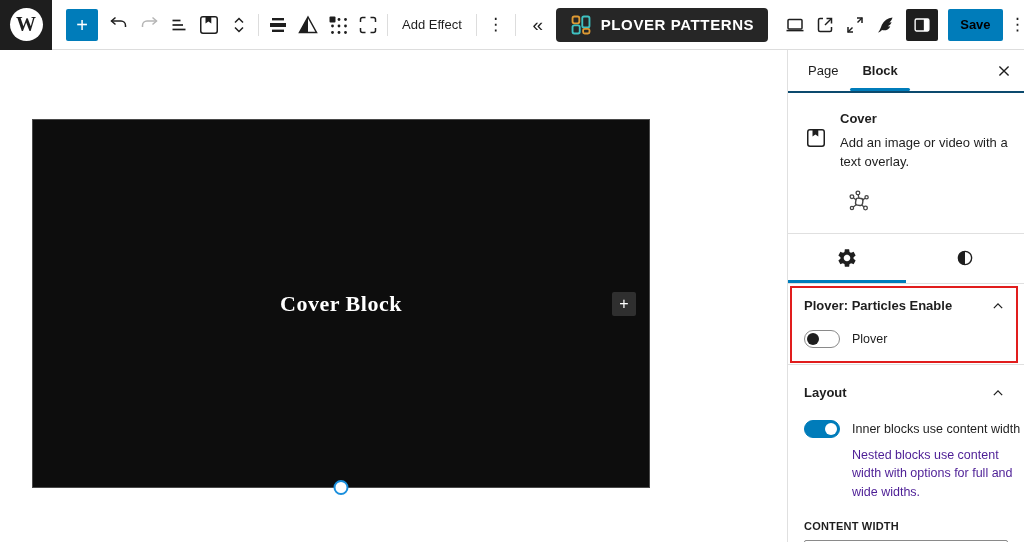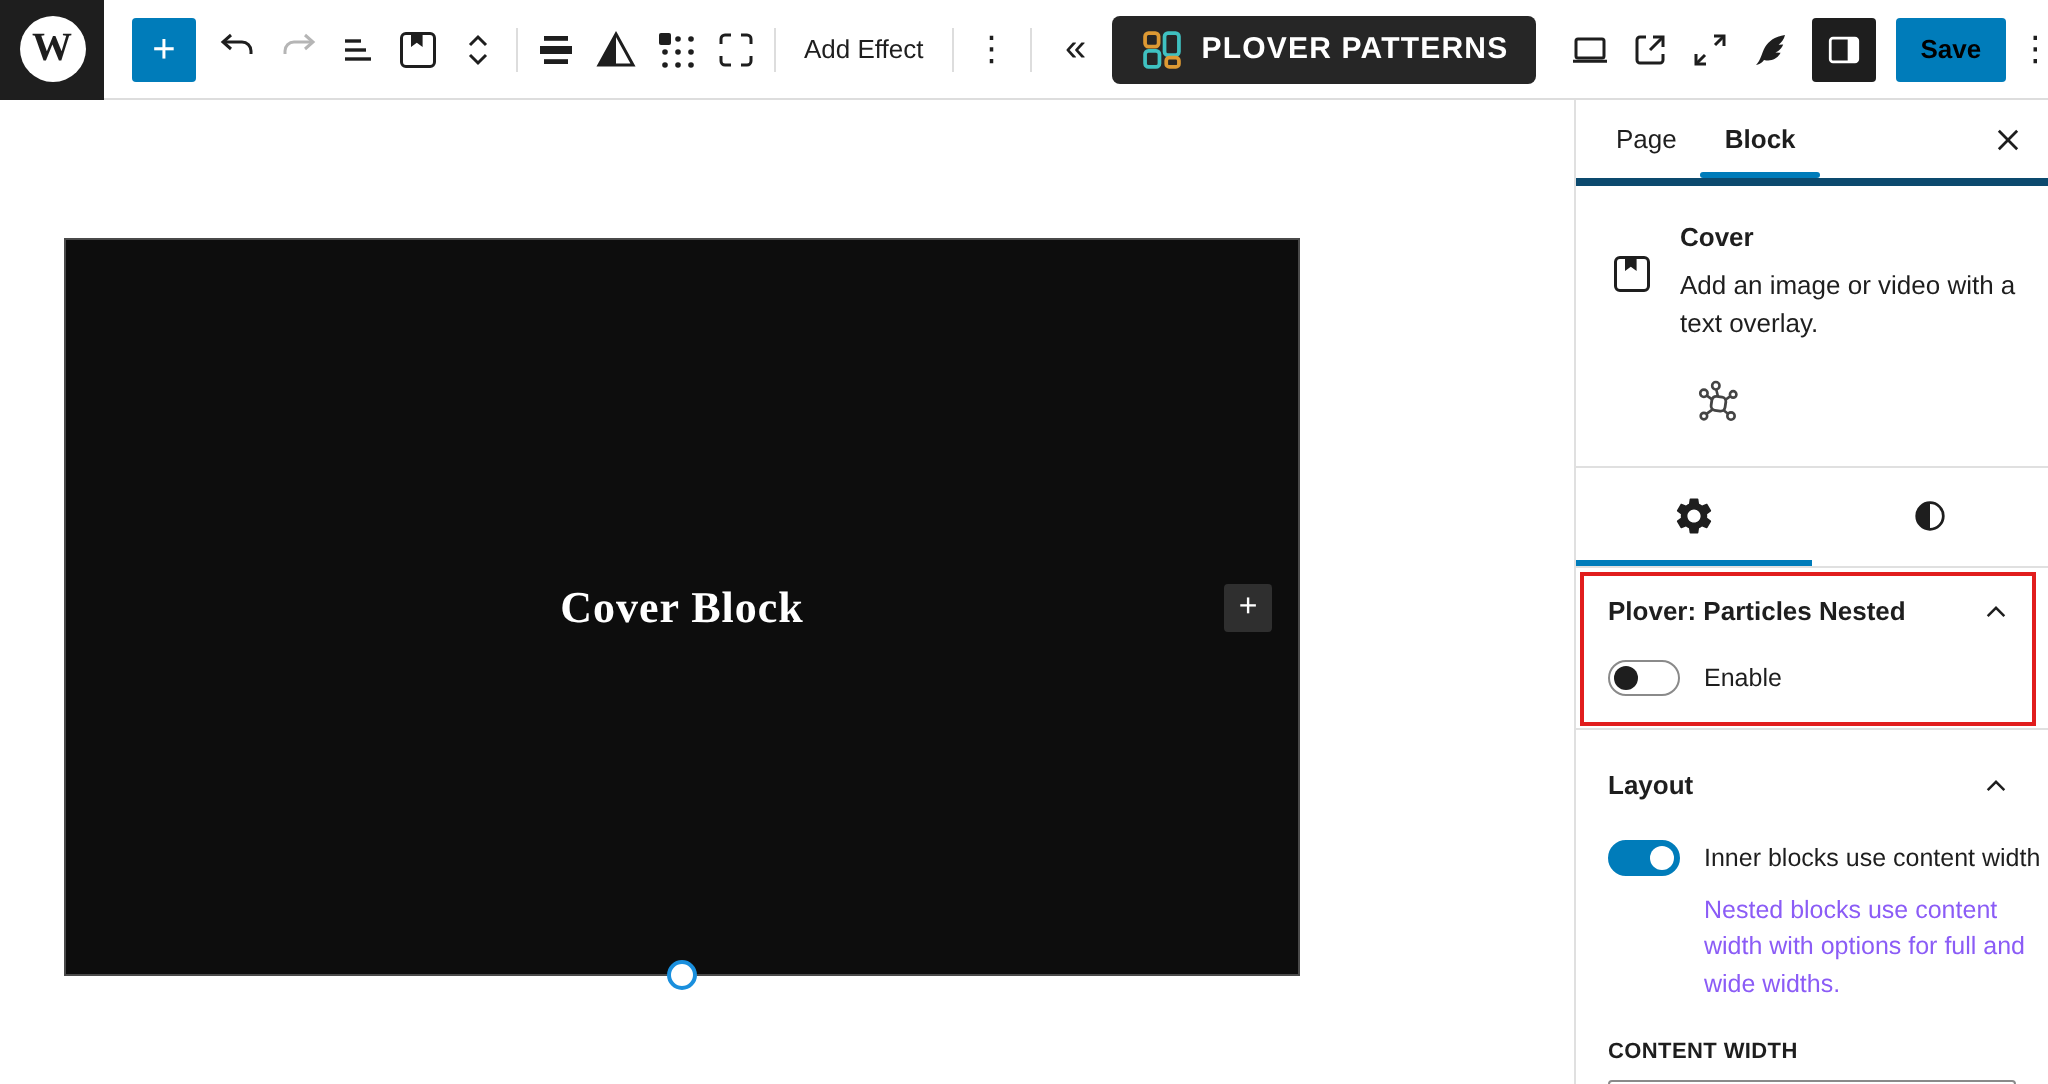--- a/index.html
+++ b/index.html
@@ -43,21 +43,21 @@
                  font-size:22px; letter-spacing:0.5px; }
   .cover-appender { position:absolute; right:13px; top:50%; transform:translateY(-50%);
                     width:24px; height:24px; background:#2f2f2f; border-radius:2px;
                     color:#fff; font-size:16px; display:flex; align-items:center; justify-content:center; }
   .resize-handle { position:absolute; left:50%; bottom:-8px; transform:translateX(-50%);
                    width:15px; height:15px; border-radius:50%; background:#fff;
                    border:2.5px solid #1a8fdd; }
 
   
   .sidebar { width:237px; flex:none; background:#fff; border-left:1px solid #e0e0e0; overflow:hidden; }
-  .sb-header { height:43px; display:flex; align-items:stretch; border-bottom:4px solid #0c4a6e; padding-left:8px; }
+  .sb-header { height:43px; display:flex; align-items:stretch; border-bottom:2px solid #0c4a6e; padding-left:8px; }
   .sb-tab { padding:0 12px; font-size:13px; position:relative; }
   .sb-tab.active { font-weight:bold; }
   .sb-tab.active::after { content:""; position:absolute; left:0; right:0; bottom:0;
                           height:3px; background:#007cba; border-radius:2px; }
   .sb-close { margin-left:auto; width:40px; display:flex; align-items:center; justify-content:center; }
 
   .block-card { padding:14px 16px 16px; border-bottom:1px solid #e0e0e0; }
   .card-row { display:flex; gap:12px;align-items:center; }
   .card-icon { flex:none; margin-top:1px; }
   .card-title { font-size:13px; font-weight:bold; padding-top:4px; }
@@ -76,21 +76,21 @@
              border:2px solid #e11d1d; pointer-events:none; z-index:3; }
   .toggle-row { display:flex; align-items:center; gap:12px; margin-top:14px; }
   .toggle { width:36px; height:18px; border-radius:9px; position:relative; flex:none; }
   .toggle.off { background:#fff; border:1px solid #8a8a8a; }
   .toggle.off .thumb { position:absolute; left:2px; top:2px; width:12px; height:12px;
                        border-radius:50%; background:#1e1e1e; }
   .toggle.on { background:#007cba; border:1px solid #007cba; }
   .toggle.on .thumb { position:absolute; right:2px; top:2px; width:12px; height:12px;
                       border-radius:50%; background:#fff; }
   .toggle-label { font-size:12.5px; white-space:nowrap; }
-  .panel-desc { margin:8px 0 18px 48px; font-size:12.5px; line-height:1.5; color:#8b5cf6; width:162px; }
+  .panel-desc { margin:8px 0 18px 48px; font-size:12.5px; line-height:1.5; color:#4c1d95; width:162px; }
   .field-label { font-size:11px; font-weight:bold; letter-spacing:0.2px; margin-bottom:8px; color:#1e1e1e; }
   .unit-input { height:34px; border:1px solid #8a8a8a; border-radius:2px; display:flex;
                 align-items:center; padding:0 10px; gap:8px; margin-bottom:16px; background:#fff; }
 </style>
 </head>
 <body>
 
 <div class="app">
 
   <header class="topbar">
@@ -301,30 +301,30 @@
           <svg width="22" height="22" viewBox="0 0 24 24">
             <circle cx="12" cy="12" r="7.25" stroke="#1e1e1e" stroke-width="1.5" fill="none"></circle>
             <path d="M12 4.75a7.25 7.25 0 0 0 0 14.5z" fill="#1e1e1e"></path>
           </svg>
         </button>
       </div>
 
       <div class="panel">
         <div class="red-box"></div>
         <button class="panel-header">
-          <span>Plover: Particles Nested</span>
+          <span>Plover: Particles Enable</span>
           <svg width="20" height="20" viewBox="0 0 24 24">
             <path d="M7 14.5l5-5 5 5" stroke="#1e1e1e" stroke-width="1.5" fill="none"></path>
           </svg>
         </button>
         <div class="toggle-row">
           <button class="toggle off">
               <span class="thumb"></span>
             </button>
-          <span class="toggle-label">Enable</span>
+          <span class="toggle-label">Plover</span>
         </div>
       </div>
 
       <div class="panel" style="border-bottom:none;">
         <button class="panel-header" style="margin-top:6px;">
           <span>Layout</span>
           <svg width="20" height="20" viewBox="0 0 24 24">
             <path d="M7 14.5l5-5 5 5" stroke="#1e1e1e" stroke-width="1.5" fill="none"></path>
           </svg>
         </button>

